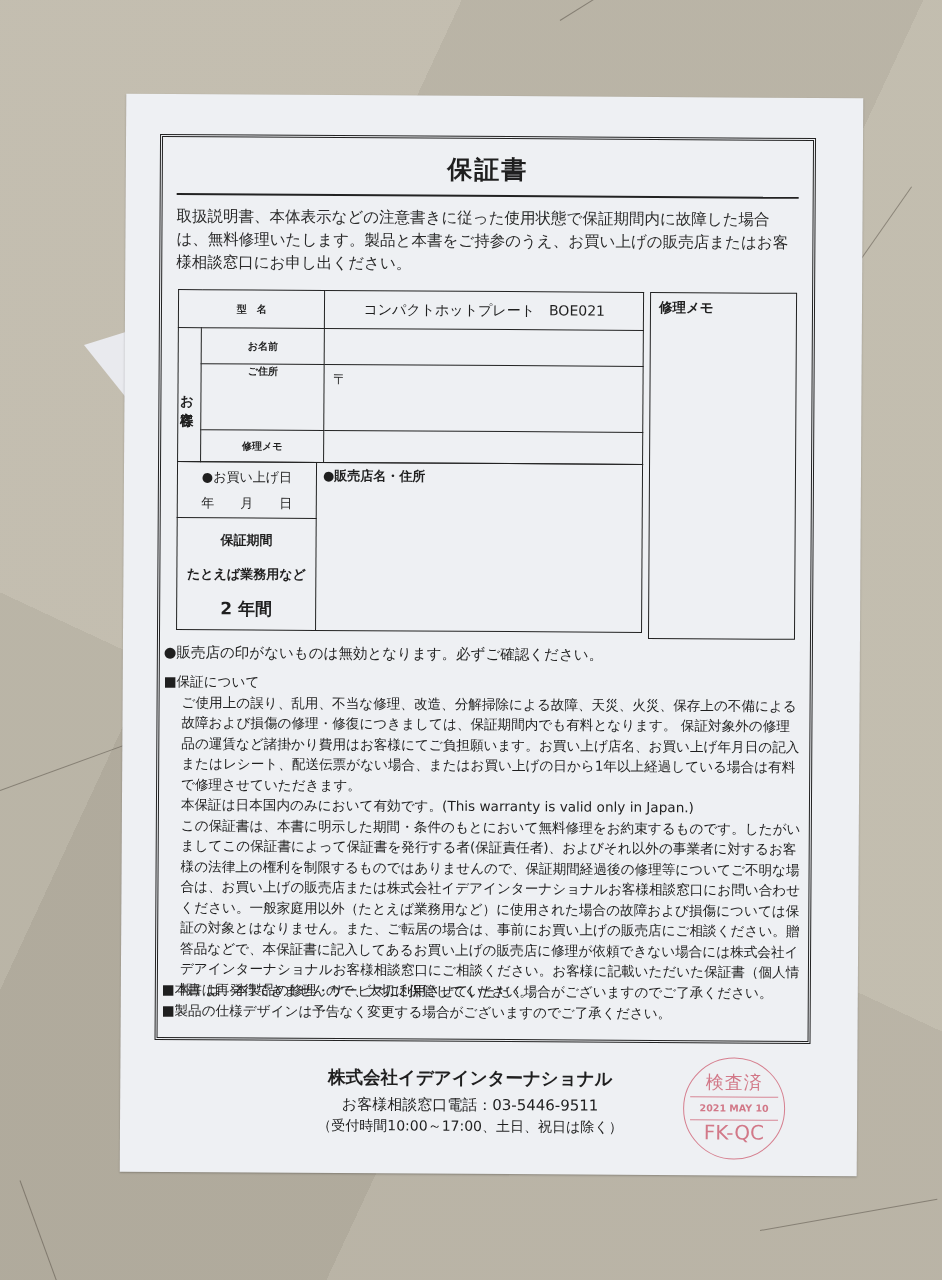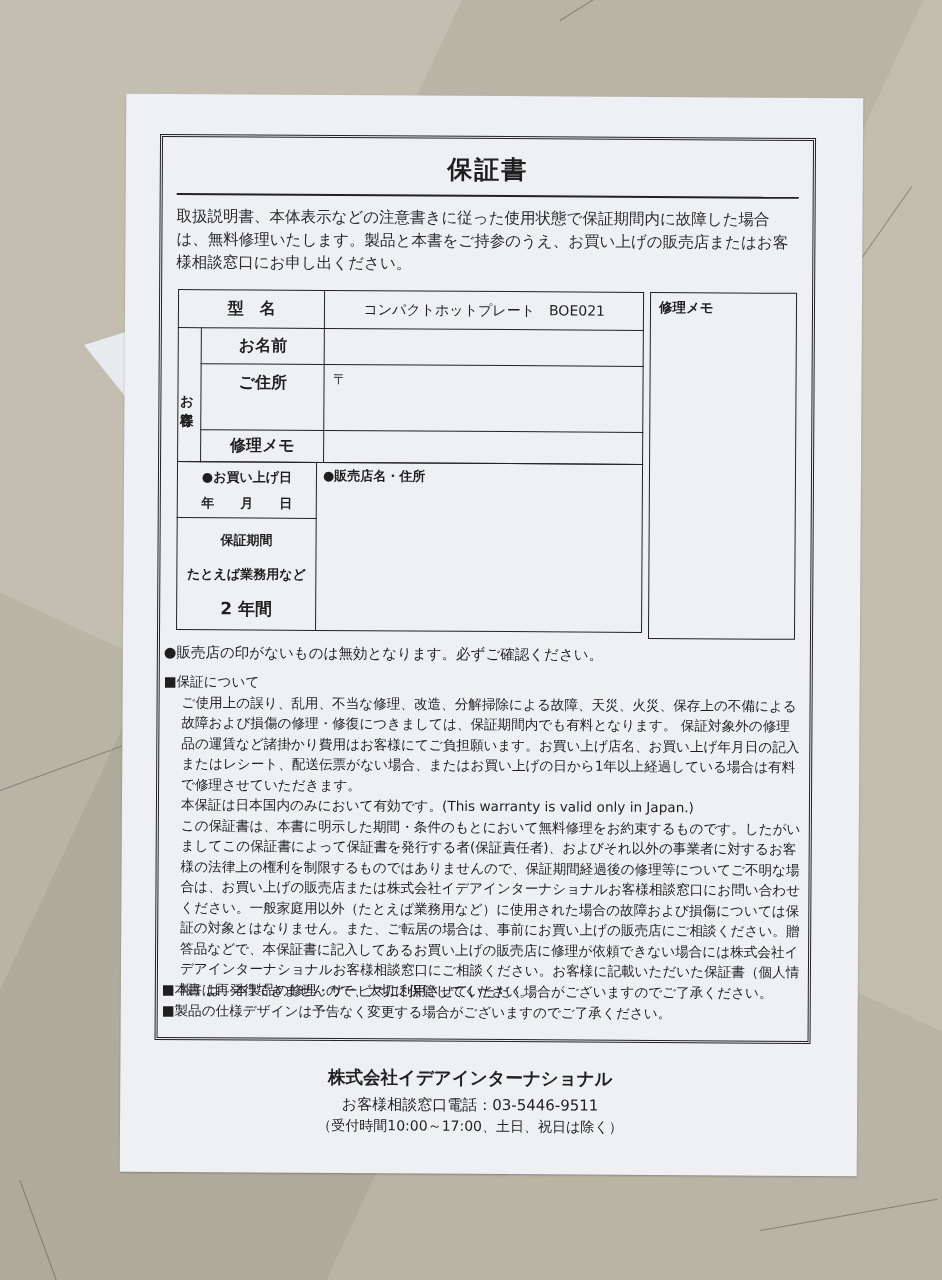--- a/index.html
+++ b/index.html
@@ -36,21 +36,21 @@
   .title-rule { position:absolute; left:14px; right:14px; top:56px; border-top:2px solid #222; }
   .intro {
     position:absolute; left:14px; right:12px; top:68px;
     font-size:15.5px; line-height:23px; color:#2a2a2a;
   }
   table.form {
     position:absolute; left:16px; top:152px; width:466px;
     border-collapse:collapse; font-size:14px;
   }
   table.form td { border:1.5px solid #222; padding:0; vertical-align:middle; }
-  .c-label { text-align:center; font-weight:bold; font-size:16px; }
+  .c-label { text-align:center; font-weight:bold; font-size:10px; }
   .vert { writing-mode: vertical-rl; text-orientation: upright; font-weight:bold; font-size:13.5px; text-align:center; letter-spacing:1px; }
   .memo {
     position:absolute; left:488px; top:152px; width:145px; height:345px;
     border:1.5px solid #222;
   }
   .memo-label { position:absolute; left:8px; top:6px; font-weight:bold; font-size:13.5px;text-align:right; }
   .notice-line { position:absolute; left:4px; top:506px; font-size:14.5px; }
   .warranty { position:absolute; left:4px; right:8px; top:534px; font-size:13.6px; line-height:20.5px; }
   .warranty .indent { padding-left:18px; }
   .foot-notes { position:absolute; left:4px; top:842px; font-size:13.6px; line-height:21px; }
@@ -91,37 +91,37 @@
         <td style="text-align:center;font-size:14px;">コンパクトホットプレート　BOE021</td>
       </tr>
       <tr style="height:36px;">
         <td rowspan="3" style="width:22px;">
           <div class="vert">お客様</div>
         </td>
         <td class="c-label">お名前</td>
         <td></td>
       </tr>
       <tr style="height:66px;">
-        <td class="c-label" style="vertical-align:top;padding-top:8px;">ご住所</td>
+        <td class="c-label" style="vertical-align:top;padding-top:0;">ご住所</td>
         <td style="vertical-align:top;padding:6px 8px;">
           <span>〒</span>
           <span></span>
         </td>
       </tr>
       <tr style="height:32px;">
         <td class="c-label">修理メモ</td>
         <td></td>
       </tr>
     </tbody>
       </table>
 
     <table class="form" style="top:324px;">
       <tbody>
           <tr style="height:56px;">
-        <td style="width:138px;text-align:center;font-weight:bold;font-size:13px;line-height:26px;">
+        <td style="width:138px;text-align:center;font-weight:normal;font-size:13px;line-height:26px;">
           <div>●お買い上げ日</div>
           <div>年　　月　　日</div>
         </td>
         <td rowspan="2" style="vertical-align:top;padding:4px 6px;font-weight:bold;font-size:13px;">
           <div>●販売店名・住所</div>
           <div></div>
         </td>
       </tr>
       <tr style="height:112px;">
         <td style="text-align:center;font-weight:bold;font-size:13px;line-height:34px;">
@@ -151,13 +151,18 @@
       <div>■製品の仕様デザインは予告なく変更する場合がございますのでご了承ください。</div>
     </div>
   </div>
 
   <div class="company">
     <div class="name">株式会社イデアインターナショナル</div>
     <div class="tel">お客様相談窓口電話：03-5446-9511</div>
     <div class="hours">（受付時間10:00～17:00、土日、祝日は除く）</div>
   </div>
 
+  <div class="stamp">
+    <div class="s1">検査済</div>
+    <div class="band">2021 MAY 10</div>
+    <div class="s3">FK-QC</div>
+  </div>
 </div>
 
 </body></html>

